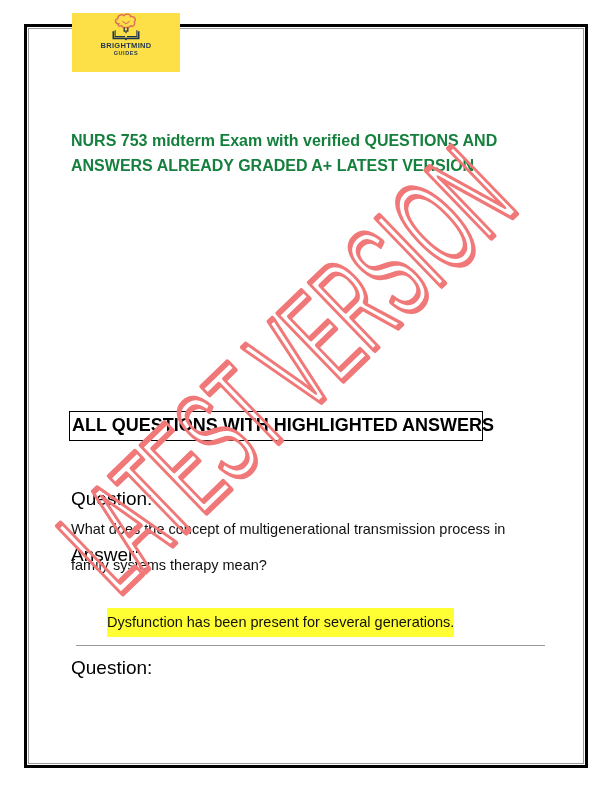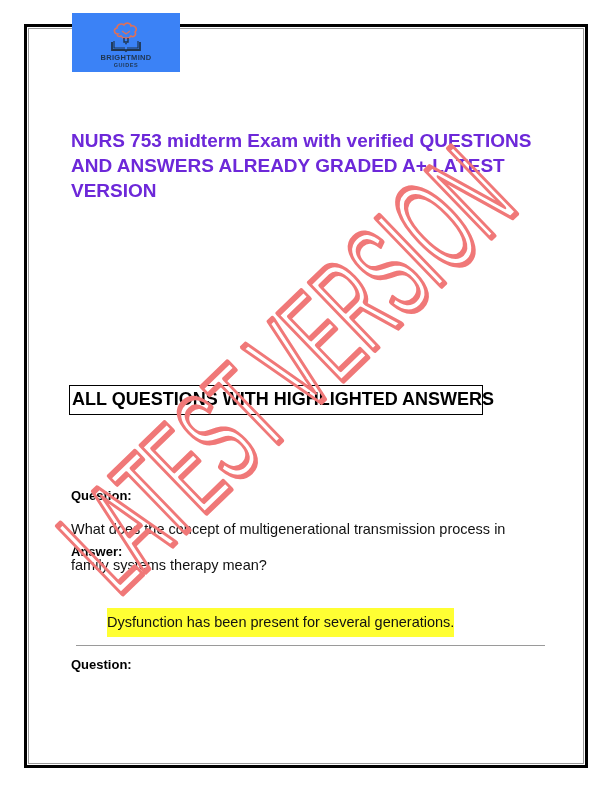--- a/index.html
+++ b/index.html
@@ -2,30 +2,30 @@
 <html><head>
 <meta charset="utf-8">
 <style>
   html, body { margin:0; padding:0; }
   body { width:612px; height:792px; background:#ffffff; position:relative; overflow:hidden;
          font-family:"Liberation Sans", "DejaVu Sans", sans-serif; }
   .page-border { position:absolute; left:24px; top:24px; width:564px; height:744px;
                  border:3px solid #000; box-sizing:border-box; }
   .page-border-inner { position:absolute; left:28px; top:28px; width:556px; height:736px;
                  border:1px solid #9a9a9a; box-sizing:border-box; }
-  .logo { position:absolute; left:72px; top:13px; width:108px; height:59px; background:#3b82f6;
-          display:flex; flex-direction:column; align-items:center; justify-content:flex-end; padding-bottom:4px; box-sizing:border-box; }
+  .logo { position:absolute; left:72px; top:13px; width:108px; height:59px; background:#fde047;
+          display:flex; flex-direction:column; align-items:center; justify-content:flex-end; padding-bottom:16px; box-sizing:border-box; }
   .logo svg { display:block; }
   .logo .brand1 { font-size:7.5px; font-weight:bold; color:#1f3550; letter-spacing:0.3px; line-height:8px; }
   .logo .brand2 { font-size:5.5px; font-weight:bold; color:#1f3550; letter-spacing:0.6px; line-height:6px; }
-  .title { position:absolute; left:71px; top:128px; width:480px; color:#6d28d9; font-weight:bold;
-           font-size:19px; line-height:25px; }
-  .section-box { position:absolute; left:69px; top:385px; width:414px; height:30px; border:1.5px solid #000;
+  .title { position:absolute; left:71px; top:128px; width:480px; color:#15803d; font-weight:bold;
+           font-size:16px; line-height:25px; }
+  .section-box { position:absolute; left:69px; top:411px; width:414px; height:30px; border:1.5px solid #000;
                  box-sizing:border-box; font-size:18px; font-weight:bold; color:#000; padding-left:2px; line-height:27px; white-space:nowrap; }
-  .q-label { position:absolute; left:71px; font-size:13px; font-weight:bold; color:#000; }
+  .q-label { position:absolute; left:71px; font-size:19px; font-weight:normal; color:#000; }
   .q-text { position:absolute; left:71px; font-size:14.5px; color:#111; line-height:36px; width:470px; }
   .answer { position:absolute; left:71px; top:608px; font-size:14.5px; color:#111; background:#ffff33; padding:5px 0; line-height:19px;margin-left:36px; }
   .divider { position:absolute; left:76px; top:645px; width:469px; height:0; border-top:1.5px solid #9a9a9a; }
   .watermark { position:absolute; left:0; top:0; width:612px; height:792px; pointer-events:none; }
 </style>
 </head>
 <body>
 
 <div class="page-border"></div>
 <div class="page-border-inner"></div>

